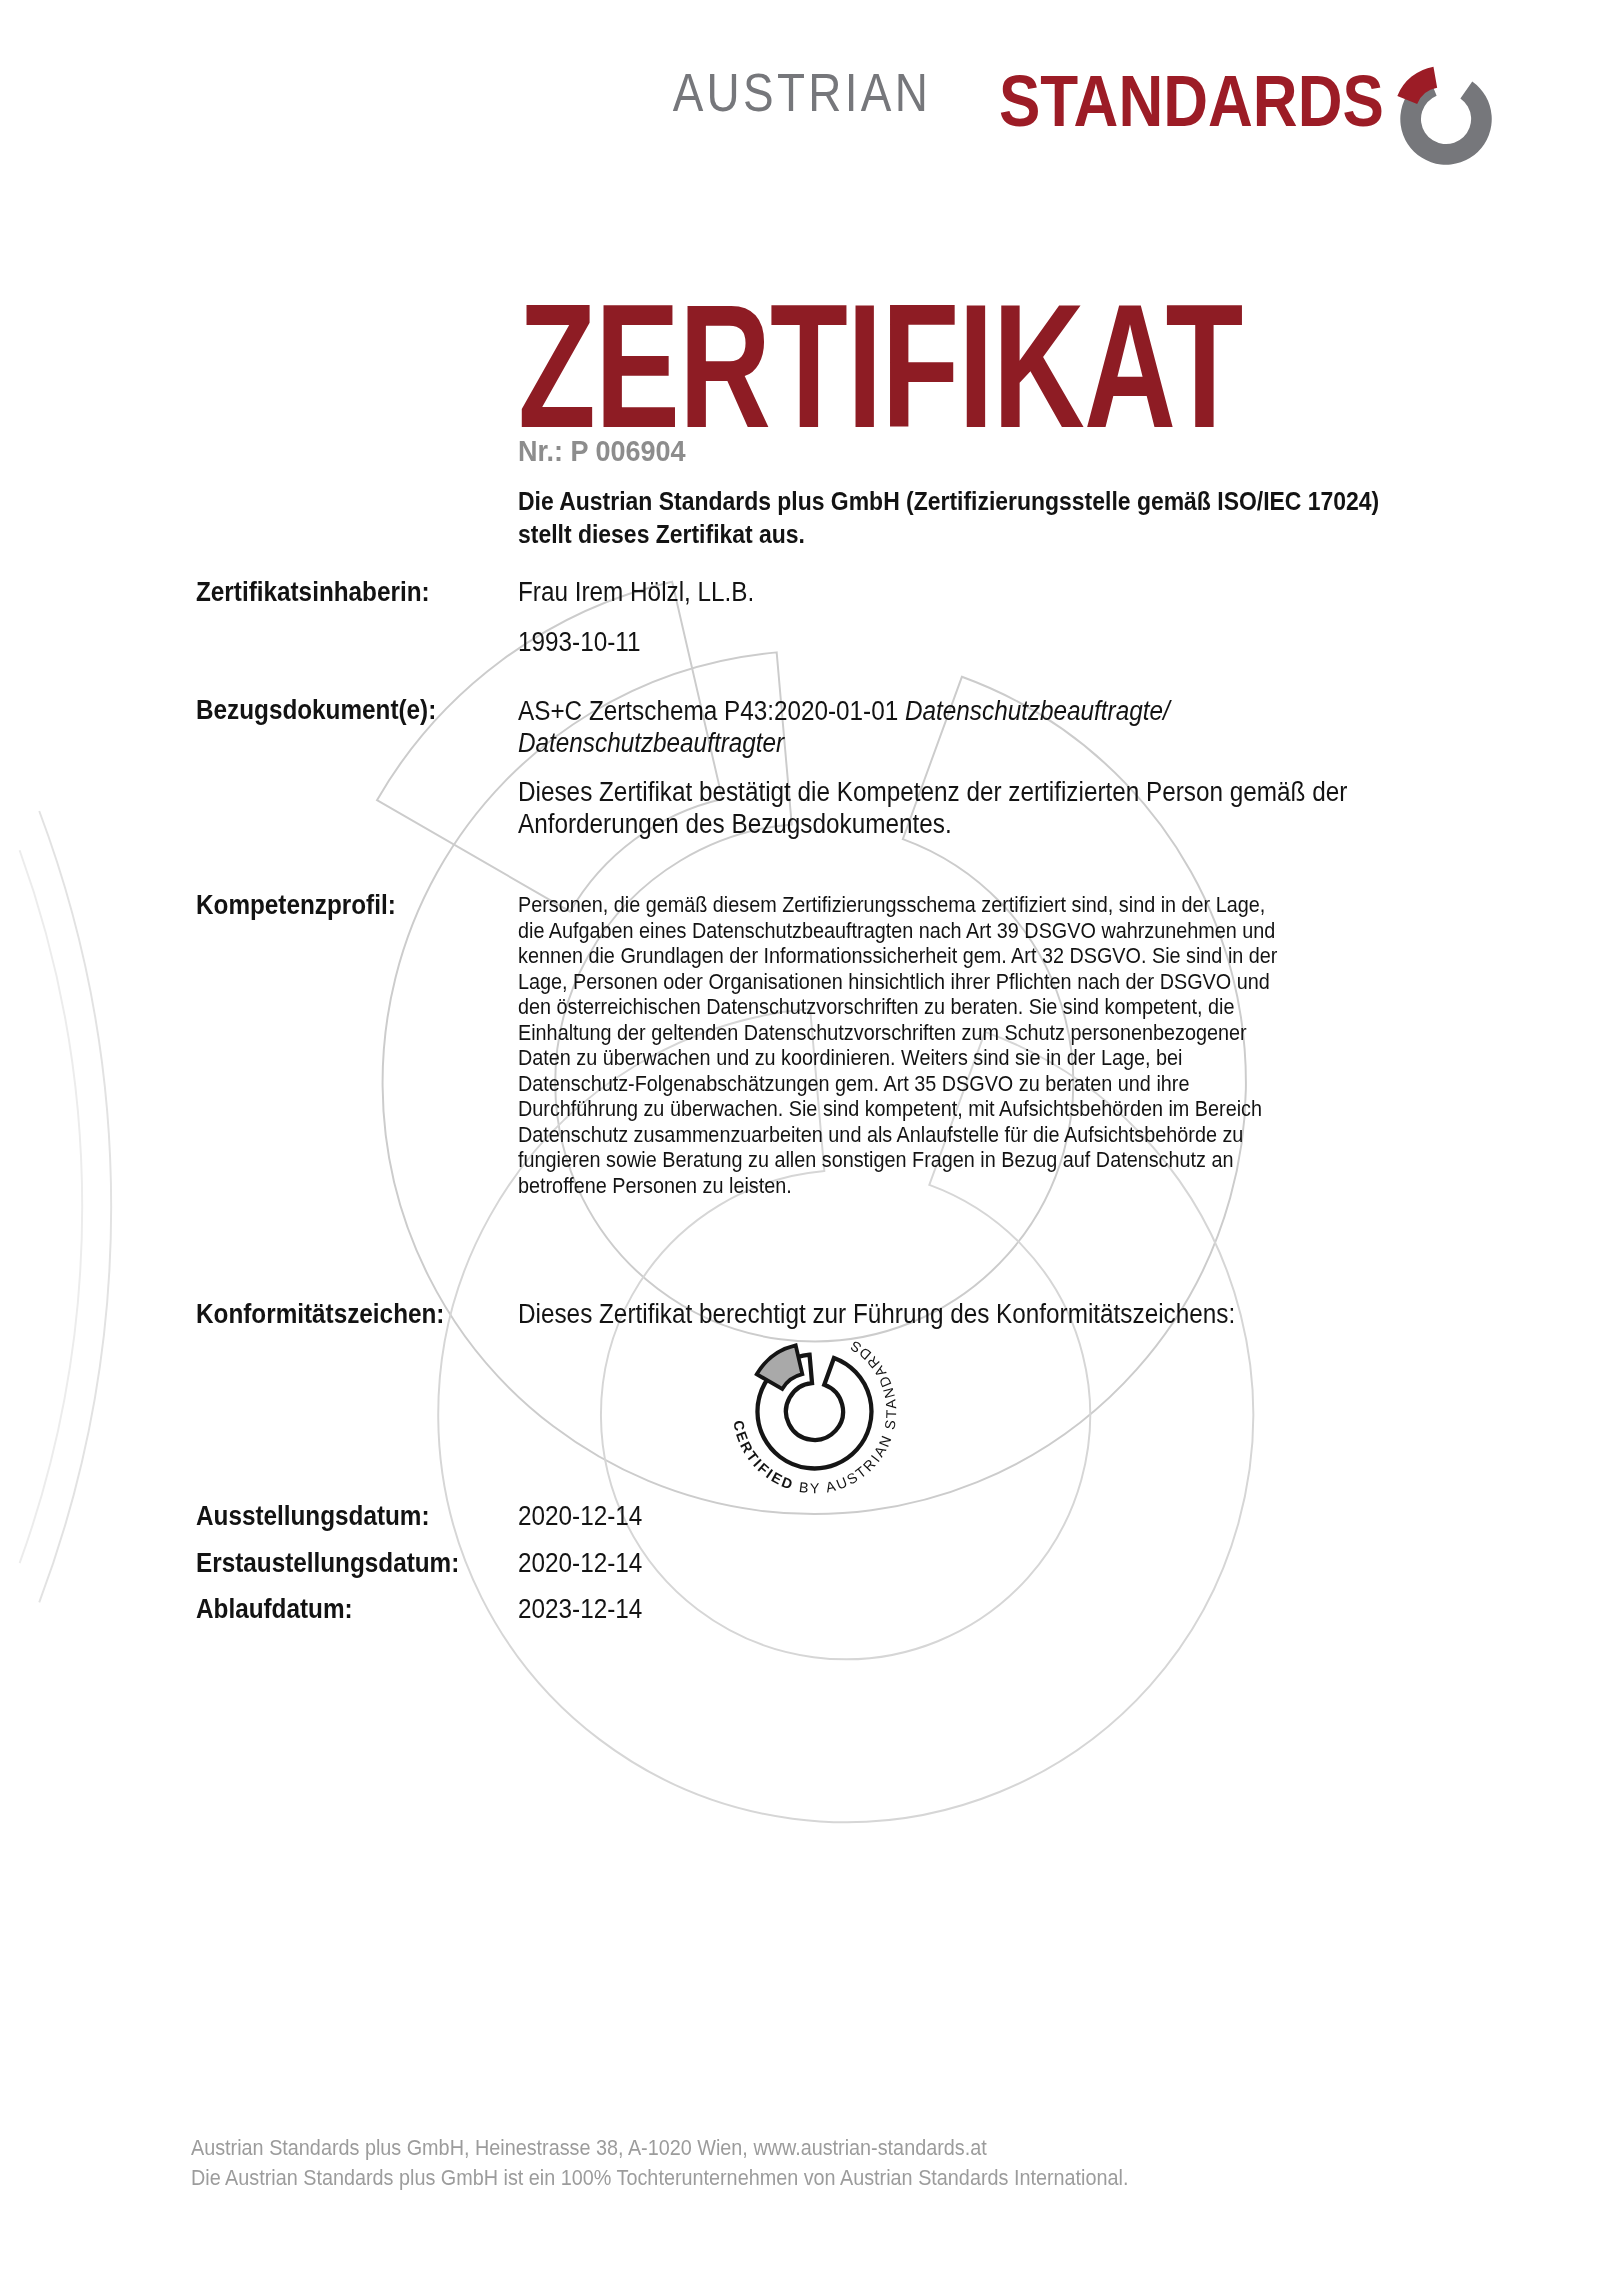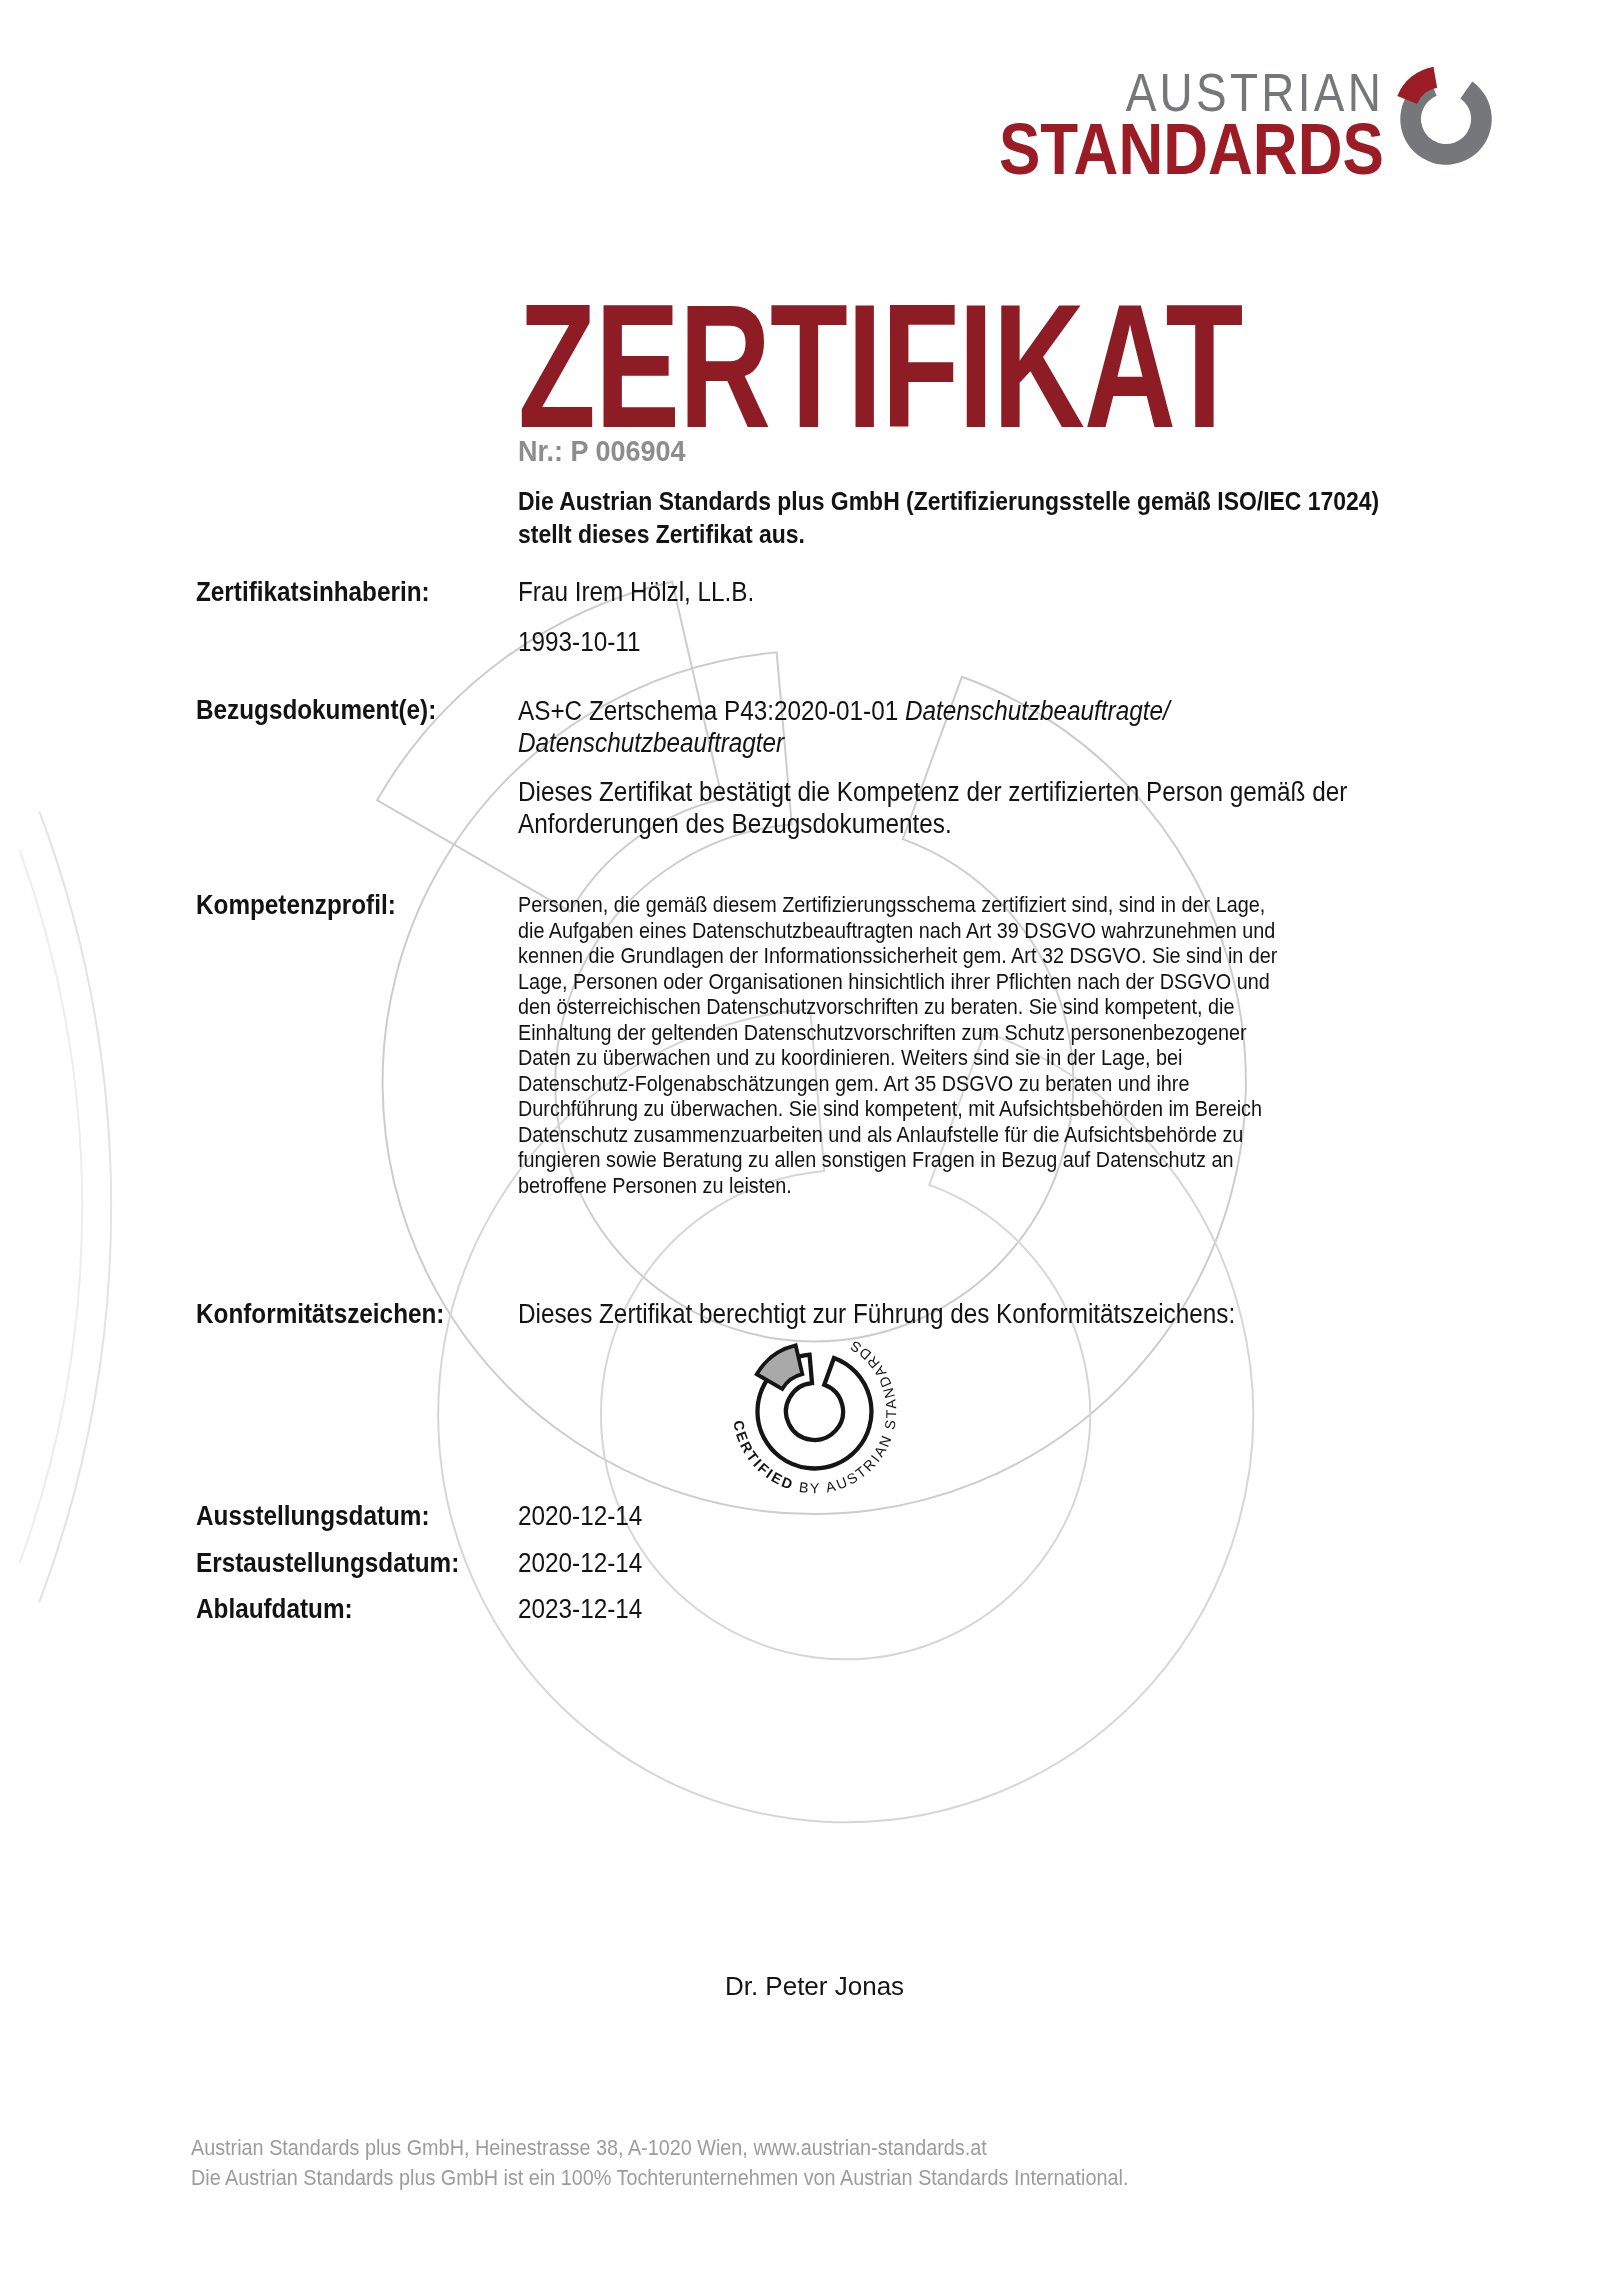--- a/index.html
+++ b/index.html
@@ -7,21 +7,21 @@
     position:relative; width:1622px; height:2295px; background:#ffffff;
     overflow:hidden; font-family:"Liberation Sans","DejaVu Sans",sans-serif; color:#131313;
   }
   .page > * { z-index:1; }
   svg.watermark { position:absolute; left:0; top:0; z-index:0; }
   .cond { transform:scaleX(0.9); transform-origin:0 0; white-space:nowrap; }
   .prelines { white-space:pre-line; }
 
   
   .logo-block { position:absolute; top:68px; left:1073px; width:432px; height:124px; }
-  .logo-words { position:absolute; right:121px; top:0; display:flex; flex-direction:column; align-items:flex-end; }
+  .logo-words { position:absolute; right:121px; top:0; display:flex; flex-direction:row; align-items:flex-start; }
   .logo-austrian {
     font-size:54px; color:#76777b; letter-spacing:3.9px; line-height:48px;
     transform:scaleX(0.85); transform-origin:100% 0; white-space:nowrap;
   }
   .logo-standards {
     font-size:73px; font-weight:bold; color:#9c1c26; line-height:65px;
     transform:scaleX(0.85); transform-origin:100% 0; white-space:nowrap; letter-spacing:0px;
   }
   .logo-ring { position:absolute; right:0; top:-7.9px; }
 
@@ -121,20 +121,19 @@
   </svg>
 
   <div class="lbl cond" style="top:1501px">Ausstellungsdatum:</div>
   <div class="val cond" style="top:1501px">2020-12-14</div>
   <div class="lbl cond" style="top:1548px">Erstaustellungsdatum:</div>
   <div class="val cond" style="top:1548px">2020-12-14</div>
   <div class="lbl cond" style="top:1594px">Ablaufdatum:</div>
   <div class="val cond" style="top:1594px">2023-12-14</div>
 
   <div class="sig-block">
-    <div>Dr. Peter Jonas</div>
   </div>
 
   <div class="footer cond prelines">Austrian Standards plus GmbH, Heinestrasse 38, A-1020 Wien, www.austrian-standards.at
 Die Austrian Standards plus GmbH ist ein 100% Tochterunternehmen von Austrian Standards International.</div>
 
 </div>
 
 
 </body></html>

